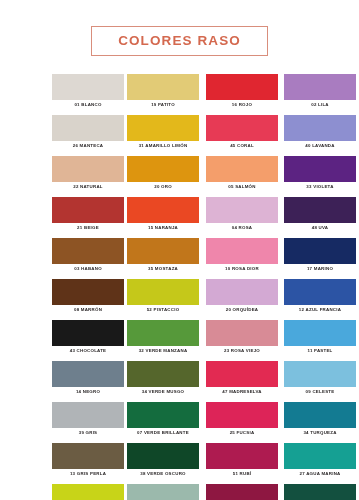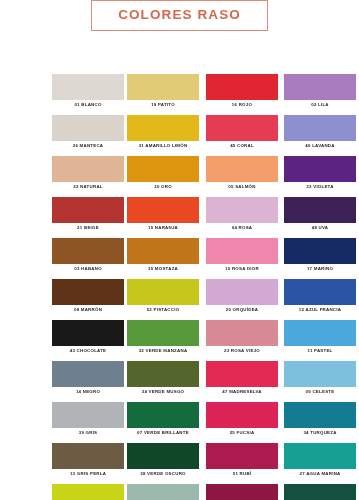--- a/index.html
+++ b/index.html
@@ -17,21 +17,21 @@
   }
 
   
   .title-wrap {
     position: absolute;
     left: 0;
     top: 0;
     width: 359px;
     height: 56px;
     display: flex;
-    align-items: flex-start;
+    align-items: flex-end;
     justify-content: center;
   }
   .title-box {
     border: 1px solid #d98e7c;
     padding: 7px 26px 8px 26px;
     box-sizing: border-box;
     background: #ffffff;
   }
   .title-text {
     color: #d4694f;

